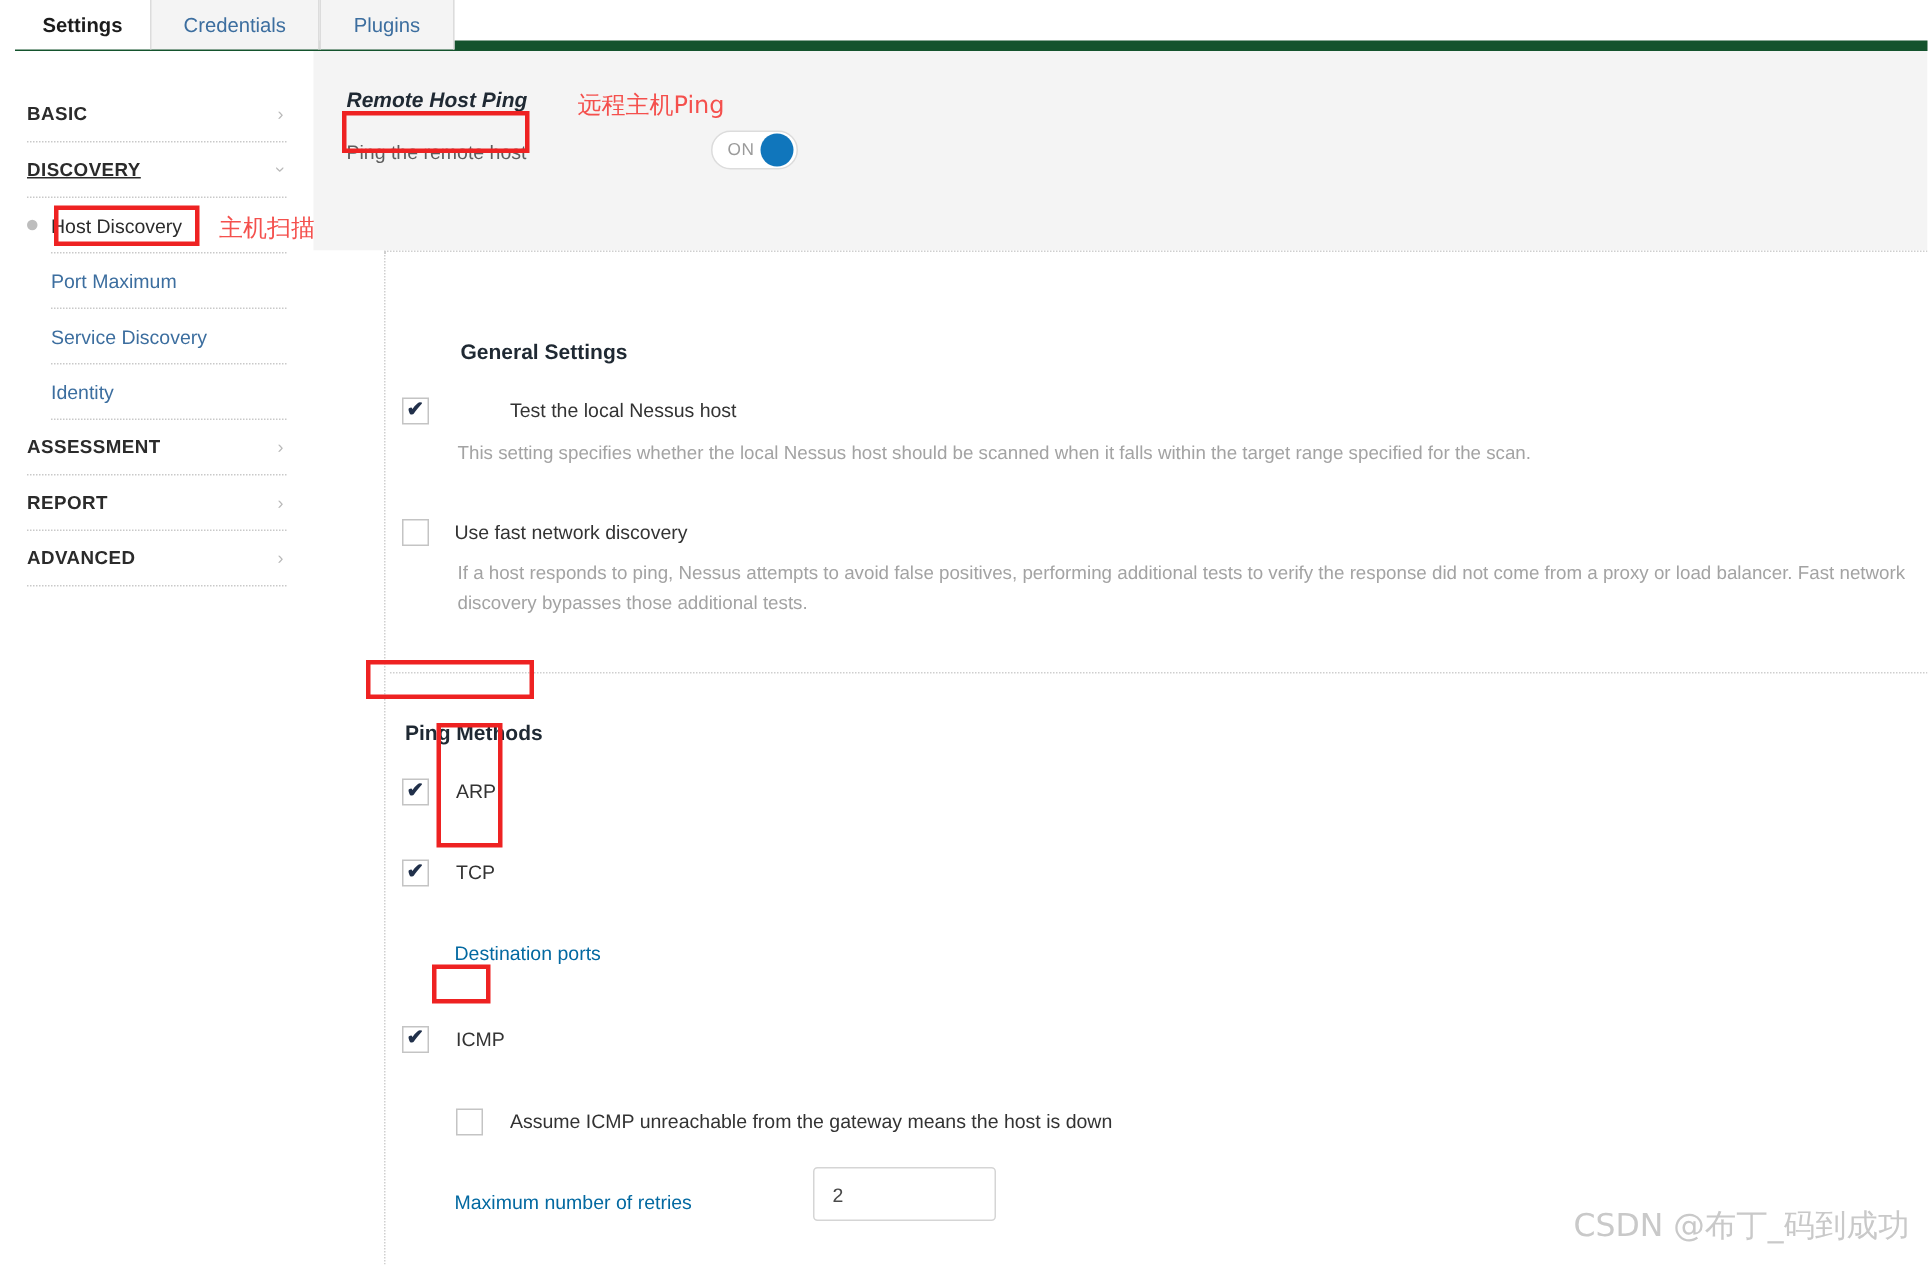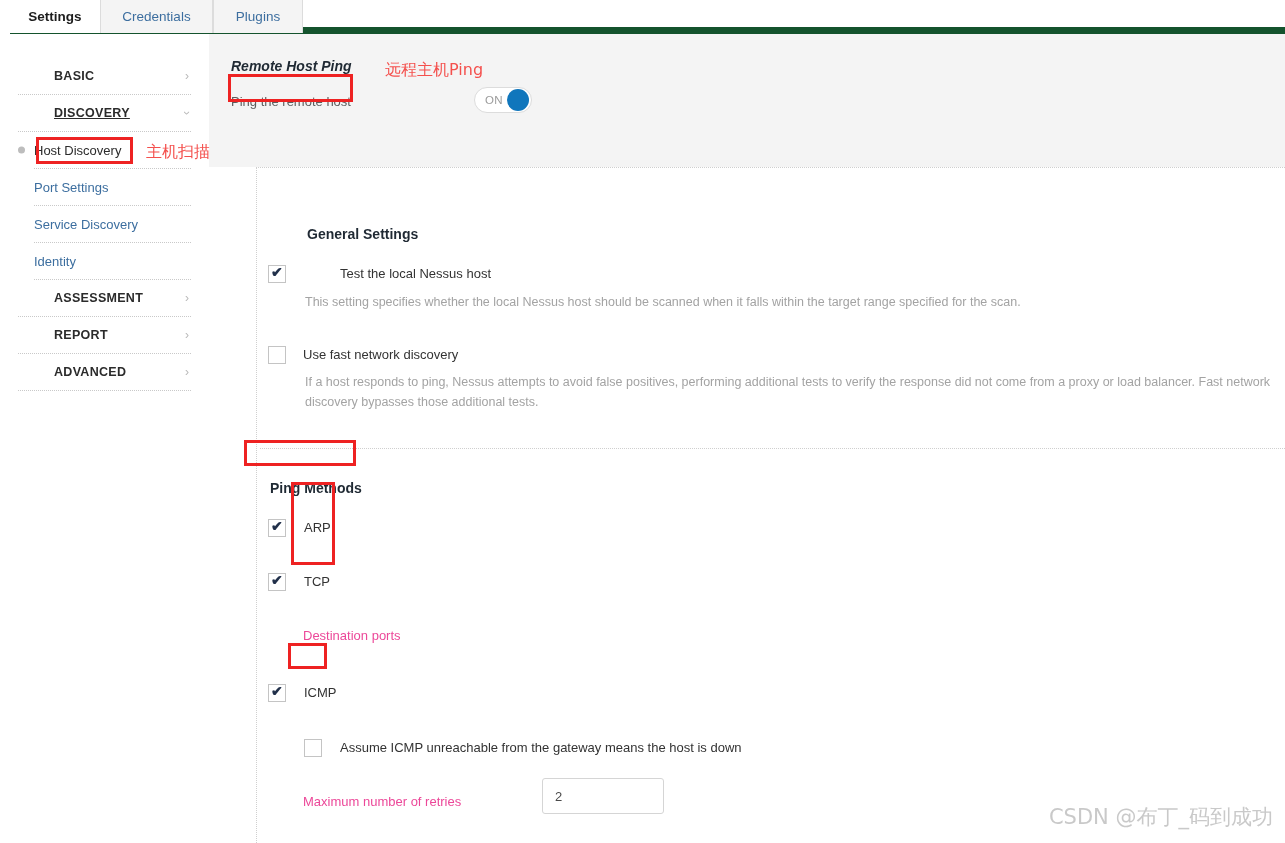--- a/index.html
+++ b/index.html
@@ -37,21 +37,21 @@
     position: absolute; left: 0; top: 34px; width: 209px; height: 809px;
     background: #fff; padding-top: 24px;
   }
   .nav-group {
     position: relative; margin: 0 18px;
     border-bottom: 1px dotted #c9c9c9;
     height: 37px; display: flex; align-items: center;
     cursor: pointer;
   }
   .nav-group .lbl {
-    font-size: 12.5px; font-weight: bold; letter-spacing: .3px; color: #2b2b2b; margin-left: 36px;
+    font-size: 12.5px; font-weight: bold; letter-spacing: .3px; color: #2b2b2b;
   }
   .nav-group.open .lbl { text-decoration: underline; }
   .caret {
     position: absolute; right: 2px; top: 50%; transform: translateY(-50%);
     color: #b9b9b9; font-size: 12px; line-height: 1;
   }
   .caret.down { transform: translateY(-50%) rotate(90deg); }
 
   .nav-sub {
     position: relative; margin: 0 18px 0 34px;
@@ -113,21 +113,21 @@
     content: "\2714"; position: absolute;
     left: 2px; top: -2px; font-size: 14px; color: #21304a; font-weight: bold;
   }
   .row-label {
     position: absolute; font-size: 13px; color: #333; line-height: 18px;
   }
   .row-desc {
     position: absolute; font-size: 12.5px; color: #a3a3a3; line-height: 20px;
   }
   .field-label {
-    position: absolute; font-size: 13px; color: #ec4899;
+    position: absolute; font-size: 13px; color: #0369a1;
   }
   .txtinput {
     position: absolute; height: 36px; border: 1px solid #d5d5d5; background: #fff;
     border-radius: 3px; font-size: 13px; color: #4a4a4a;
     padding: 0 12px; font-family: "Liberation Sans", sans-serif;
     outline: none;
   }
 
   .divider {
     position: absolute; left: 50px; right: 0; height: 0;
@@ -175,21 +175,21 @@
     <div class="nav-group open">
       <span class="lbl">DISCOVERY</span>
       <span class="caret down">›</span>
     </div>
 
     <div class="nav-sub active">
       <span class="bullet"></span>
       <span class="lbl">Host Discovery</span>
     </div>
     <div class="nav-sub">
-      <span class="lbl">Port Settings</span>
+      <span class="lbl">Port Maximum</span>
     </div>
     <div class="nav-sub">
       <span class="lbl">Service Discovery</span>
     </div>
     <div class="nav-sub">
       <span class="lbl">Identity</span>
     </div>
 
     <div class="nav-group">
       <span class="lbl">ASSESSMENT</span>

